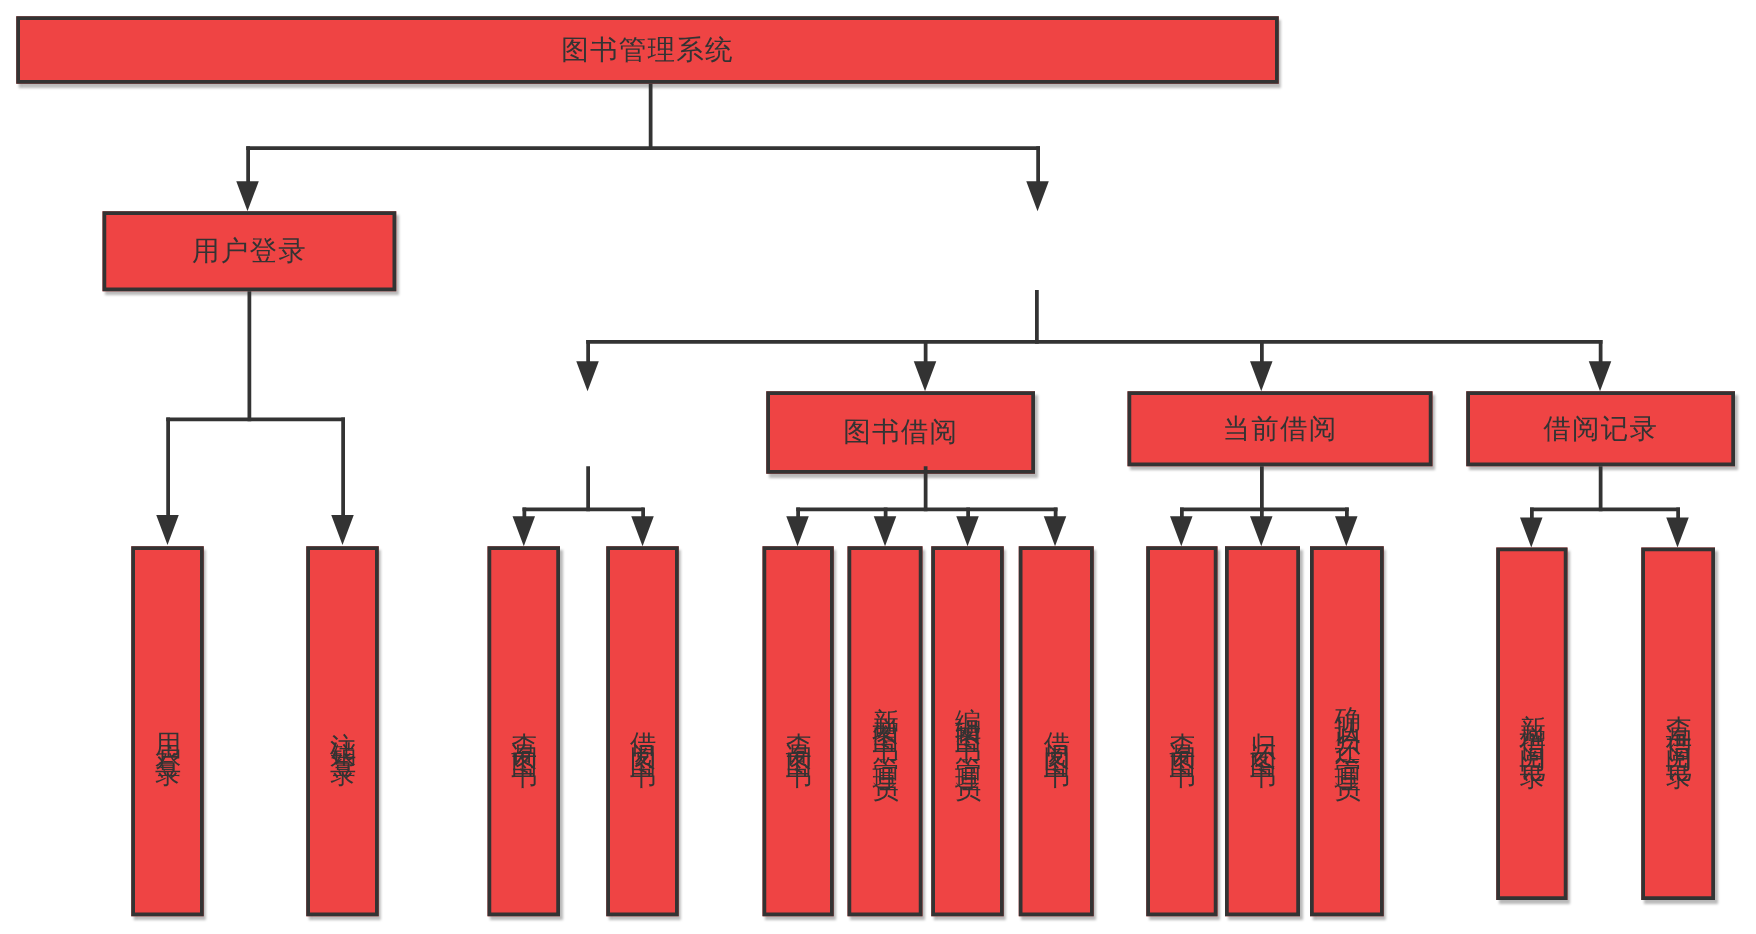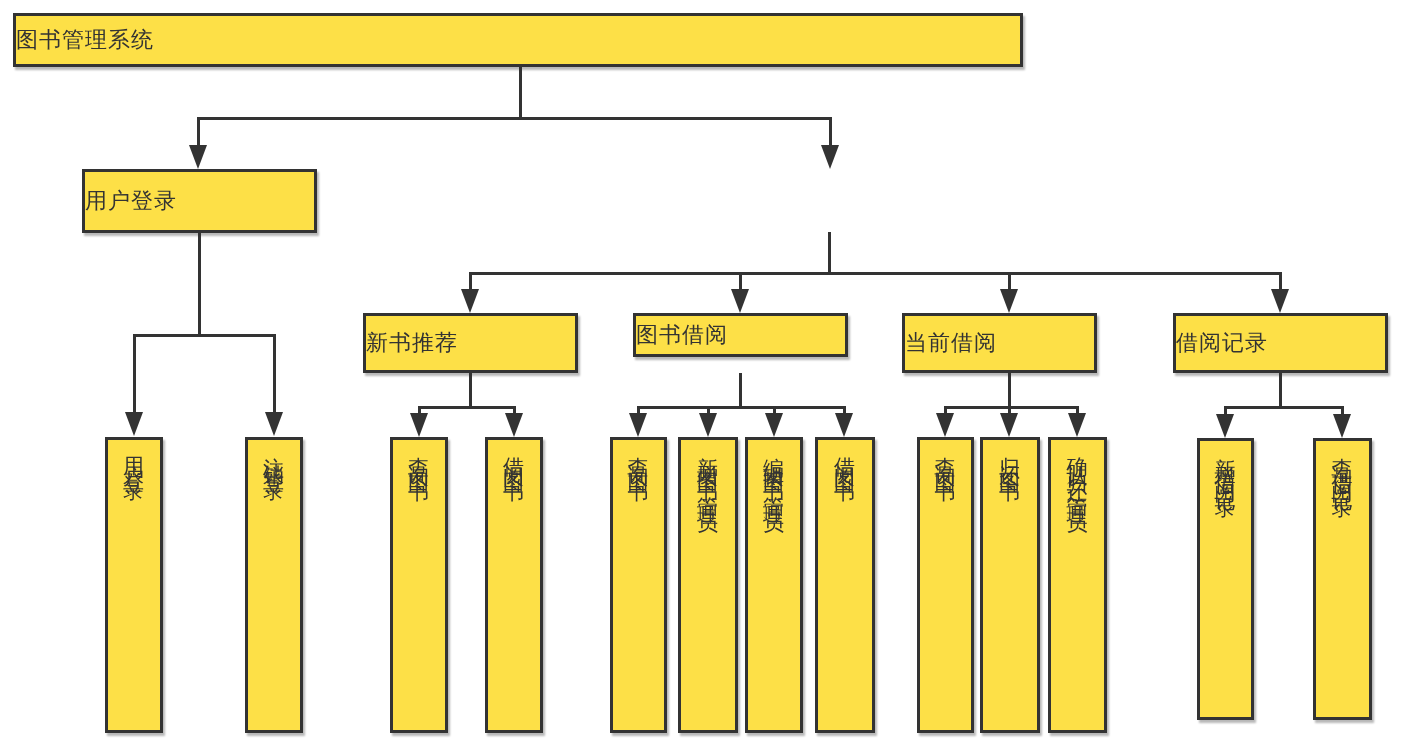--- a/index.html
+++ b/index.html
@@ -13,23 +13,23 @@
     position:relative;
     width:1405px;height:747px;
     background:var(--bg);
     overflow:hidden;
     font-family:"Liberation Sans","DejaVu Sans",sans-serif;
     color:var(--text);
   }
   .box{
     position:absolute;
     box-sizing:border-box;
-    background:#fde047;
+    background:#ef4444;
     border:3px solid var(--line);
-    display:flex;align-items:center;
+    display:flex;align-items:center;justify-content:center;
     box-shadow:2px 3px 2px rgba(0,0,0,0.28);
     font-size:22px;
     letter-spacing:1px;
     white-space:nowrap;
   }
   .vbox{
     writing-mode:vertical-rl;
     text-orientation:mixed;
     font-size:21px;
     letter-spacing:8px;
@@ -85,27 +85,24 @@
   <div class="hline" style="left:469px;top:272px;width:813px"></div>
   <div class="vline" style="left:469px;top:272px;height:20px"></div>
   <div class="arrow" style="left:461px;top:289px"></div>
   <div class="vline" style="left:739px;top:272px;height:20px"></div>
   <div class="arrow" style="left:731px;top:289px"></div>
   <div class="vline" style="left:1008px;top:272px;height:20px"></div>
   <div class="arrow" style="left:1000px;top:289px"></div>
   <div class="vline" style="left:1279px;top:272px;height:20px"></div>
   <div class="arrow" style="left:1271px;top:289px"></div>
 
-  <div class="box" style="left:363px;top:313px;width:215px;height:60px">
-    <span>新书推荐</span>
-  </div>
-  <div class="box" style="left:633px;top:313px;width:215px;height:44px">
+  <div class="box" style="left:613px;top:313px;width:215px;height:66px">
     <span>图书借阅</span>
   </div>
-  <div class="box" style="left:902px;top:313px;width:195px;height:60px">
+  <div class="box" style="left:902px;top:313px;width:244px;height:60px">
     <span>当前借阅</span>
   </div>
   <div class="box" style="left:1173px;top:313px;width:215px;height:60px">
     <span>借阅记录</span>
   </div>
 
   <div class="vline" style="left:469px;top:373px;height:36px"></div>
   <div class="hline" style="left:418px;top:406px;width:97px"></div>
   <div class="vline" style="left:418px;top:406px;height:10px"></div>
   <div class="arrow" style="left:410px;top:413px"></div>

